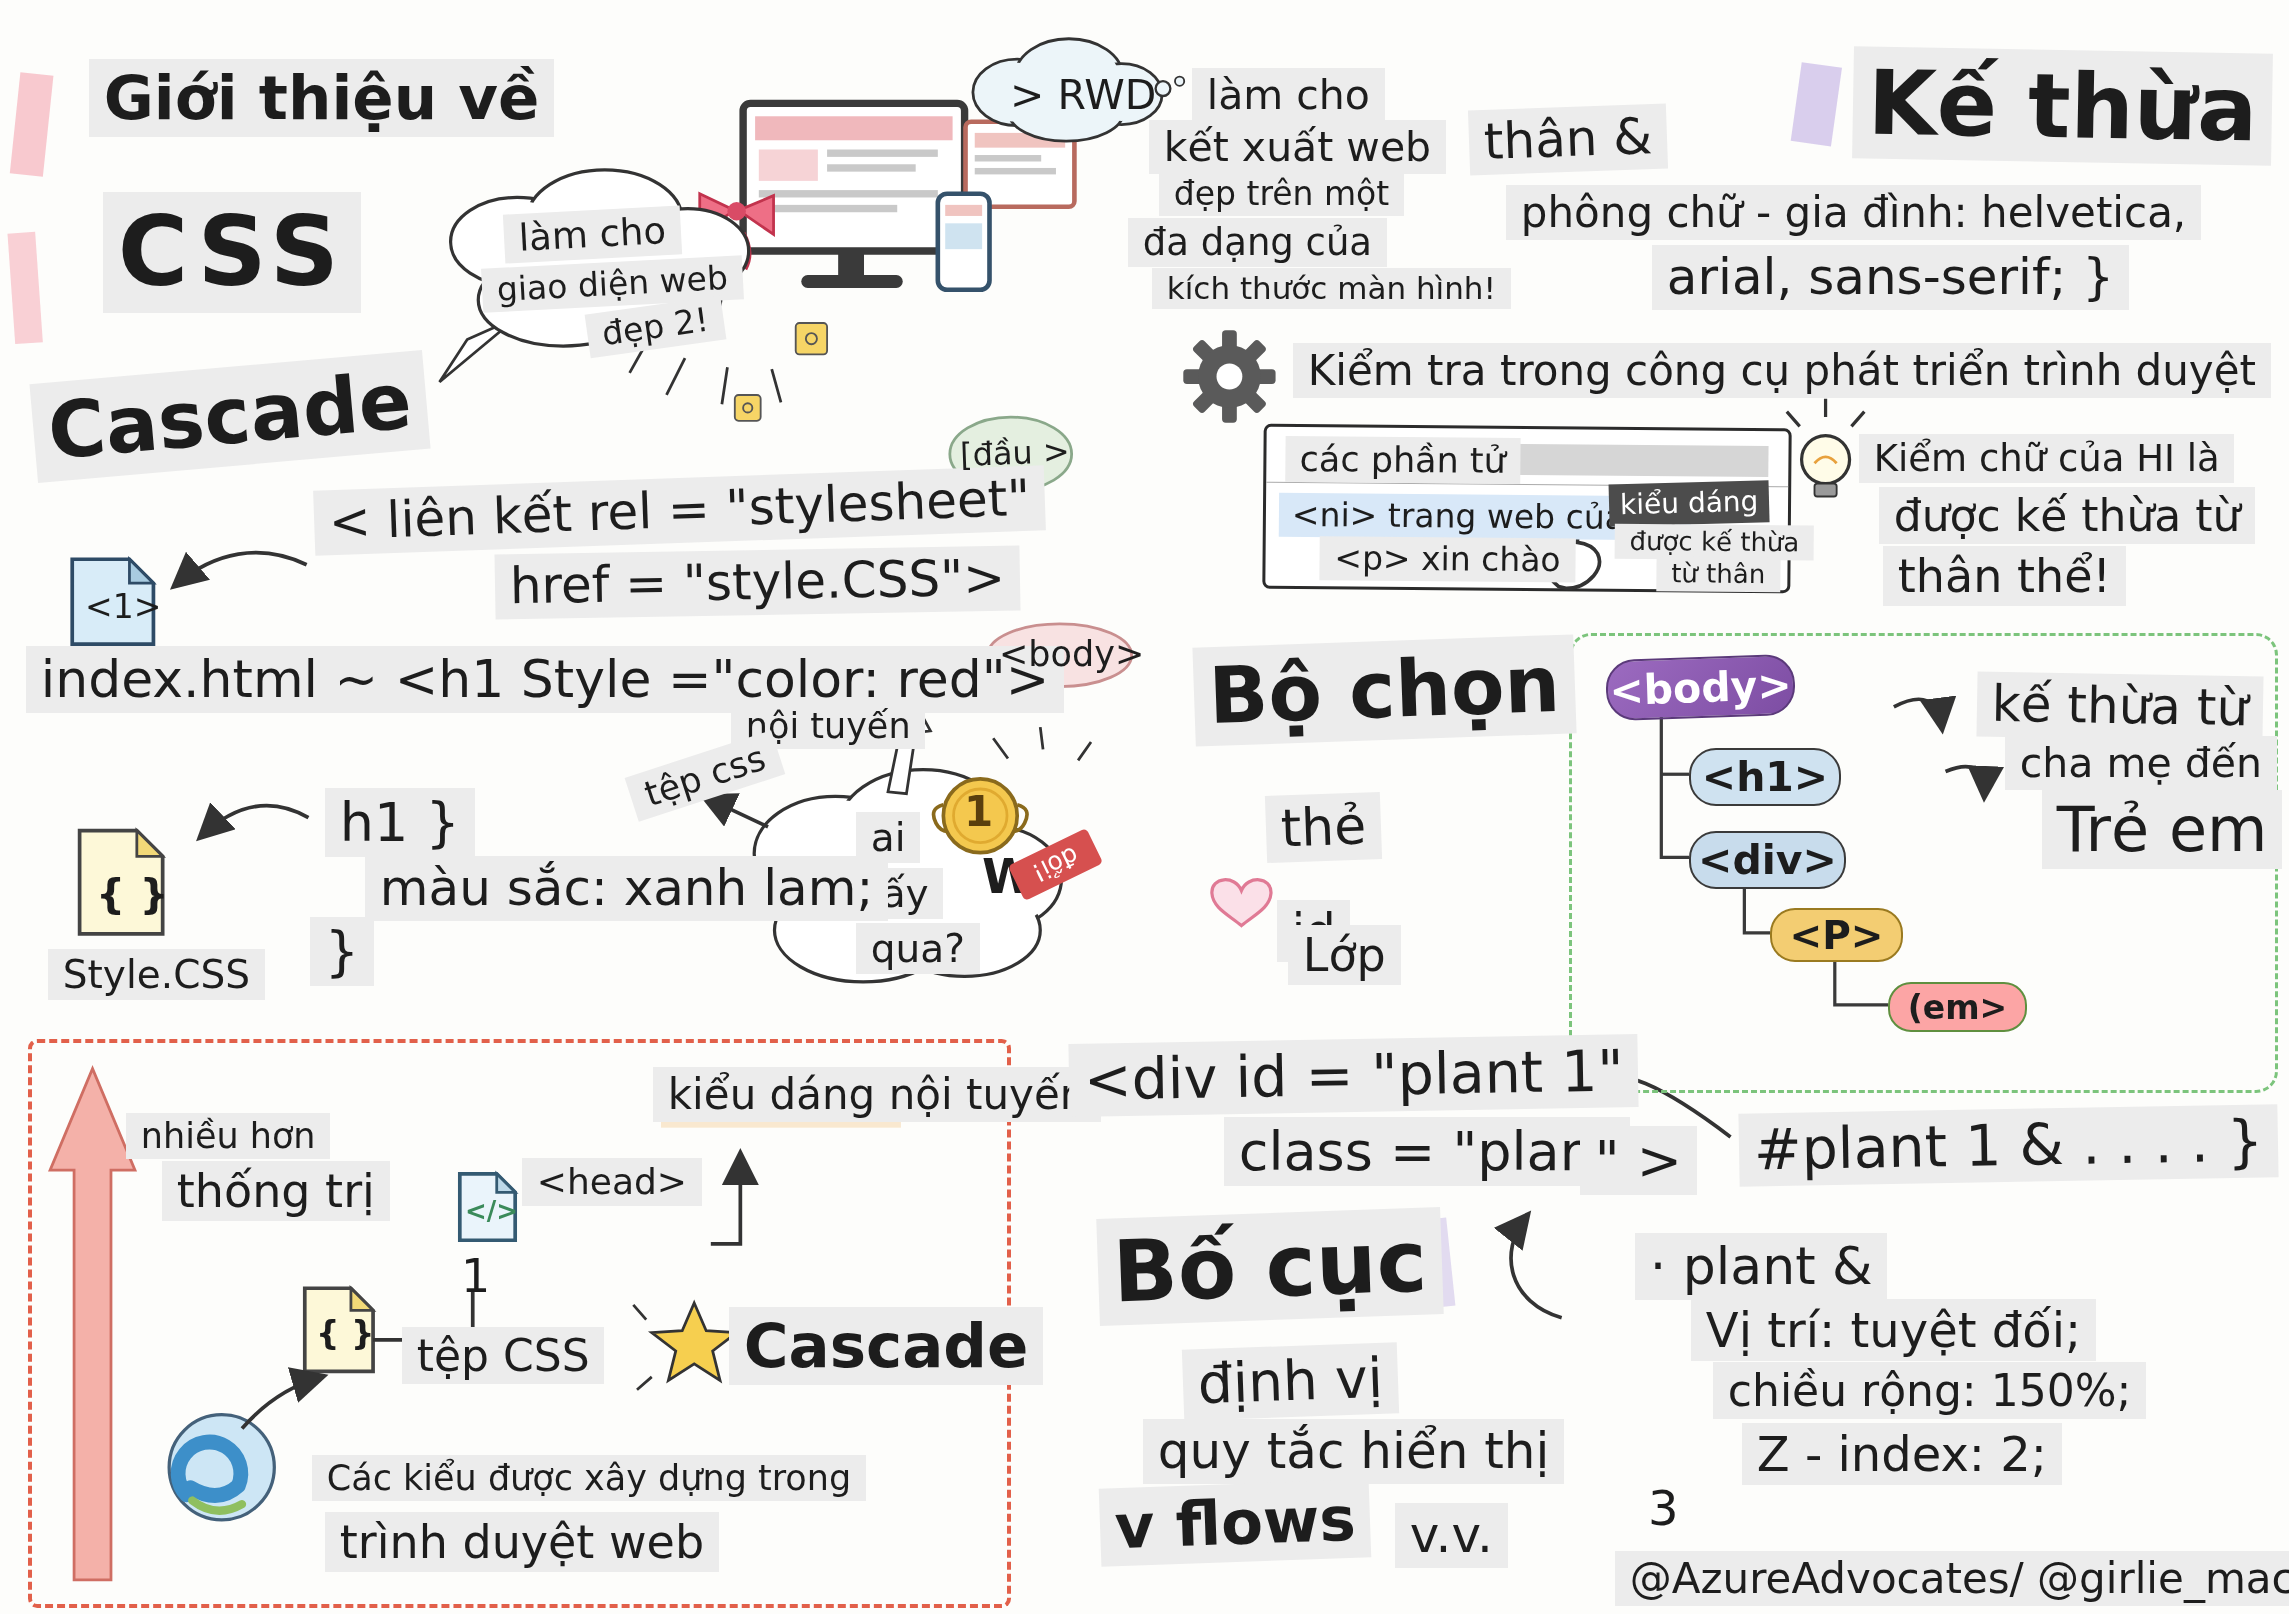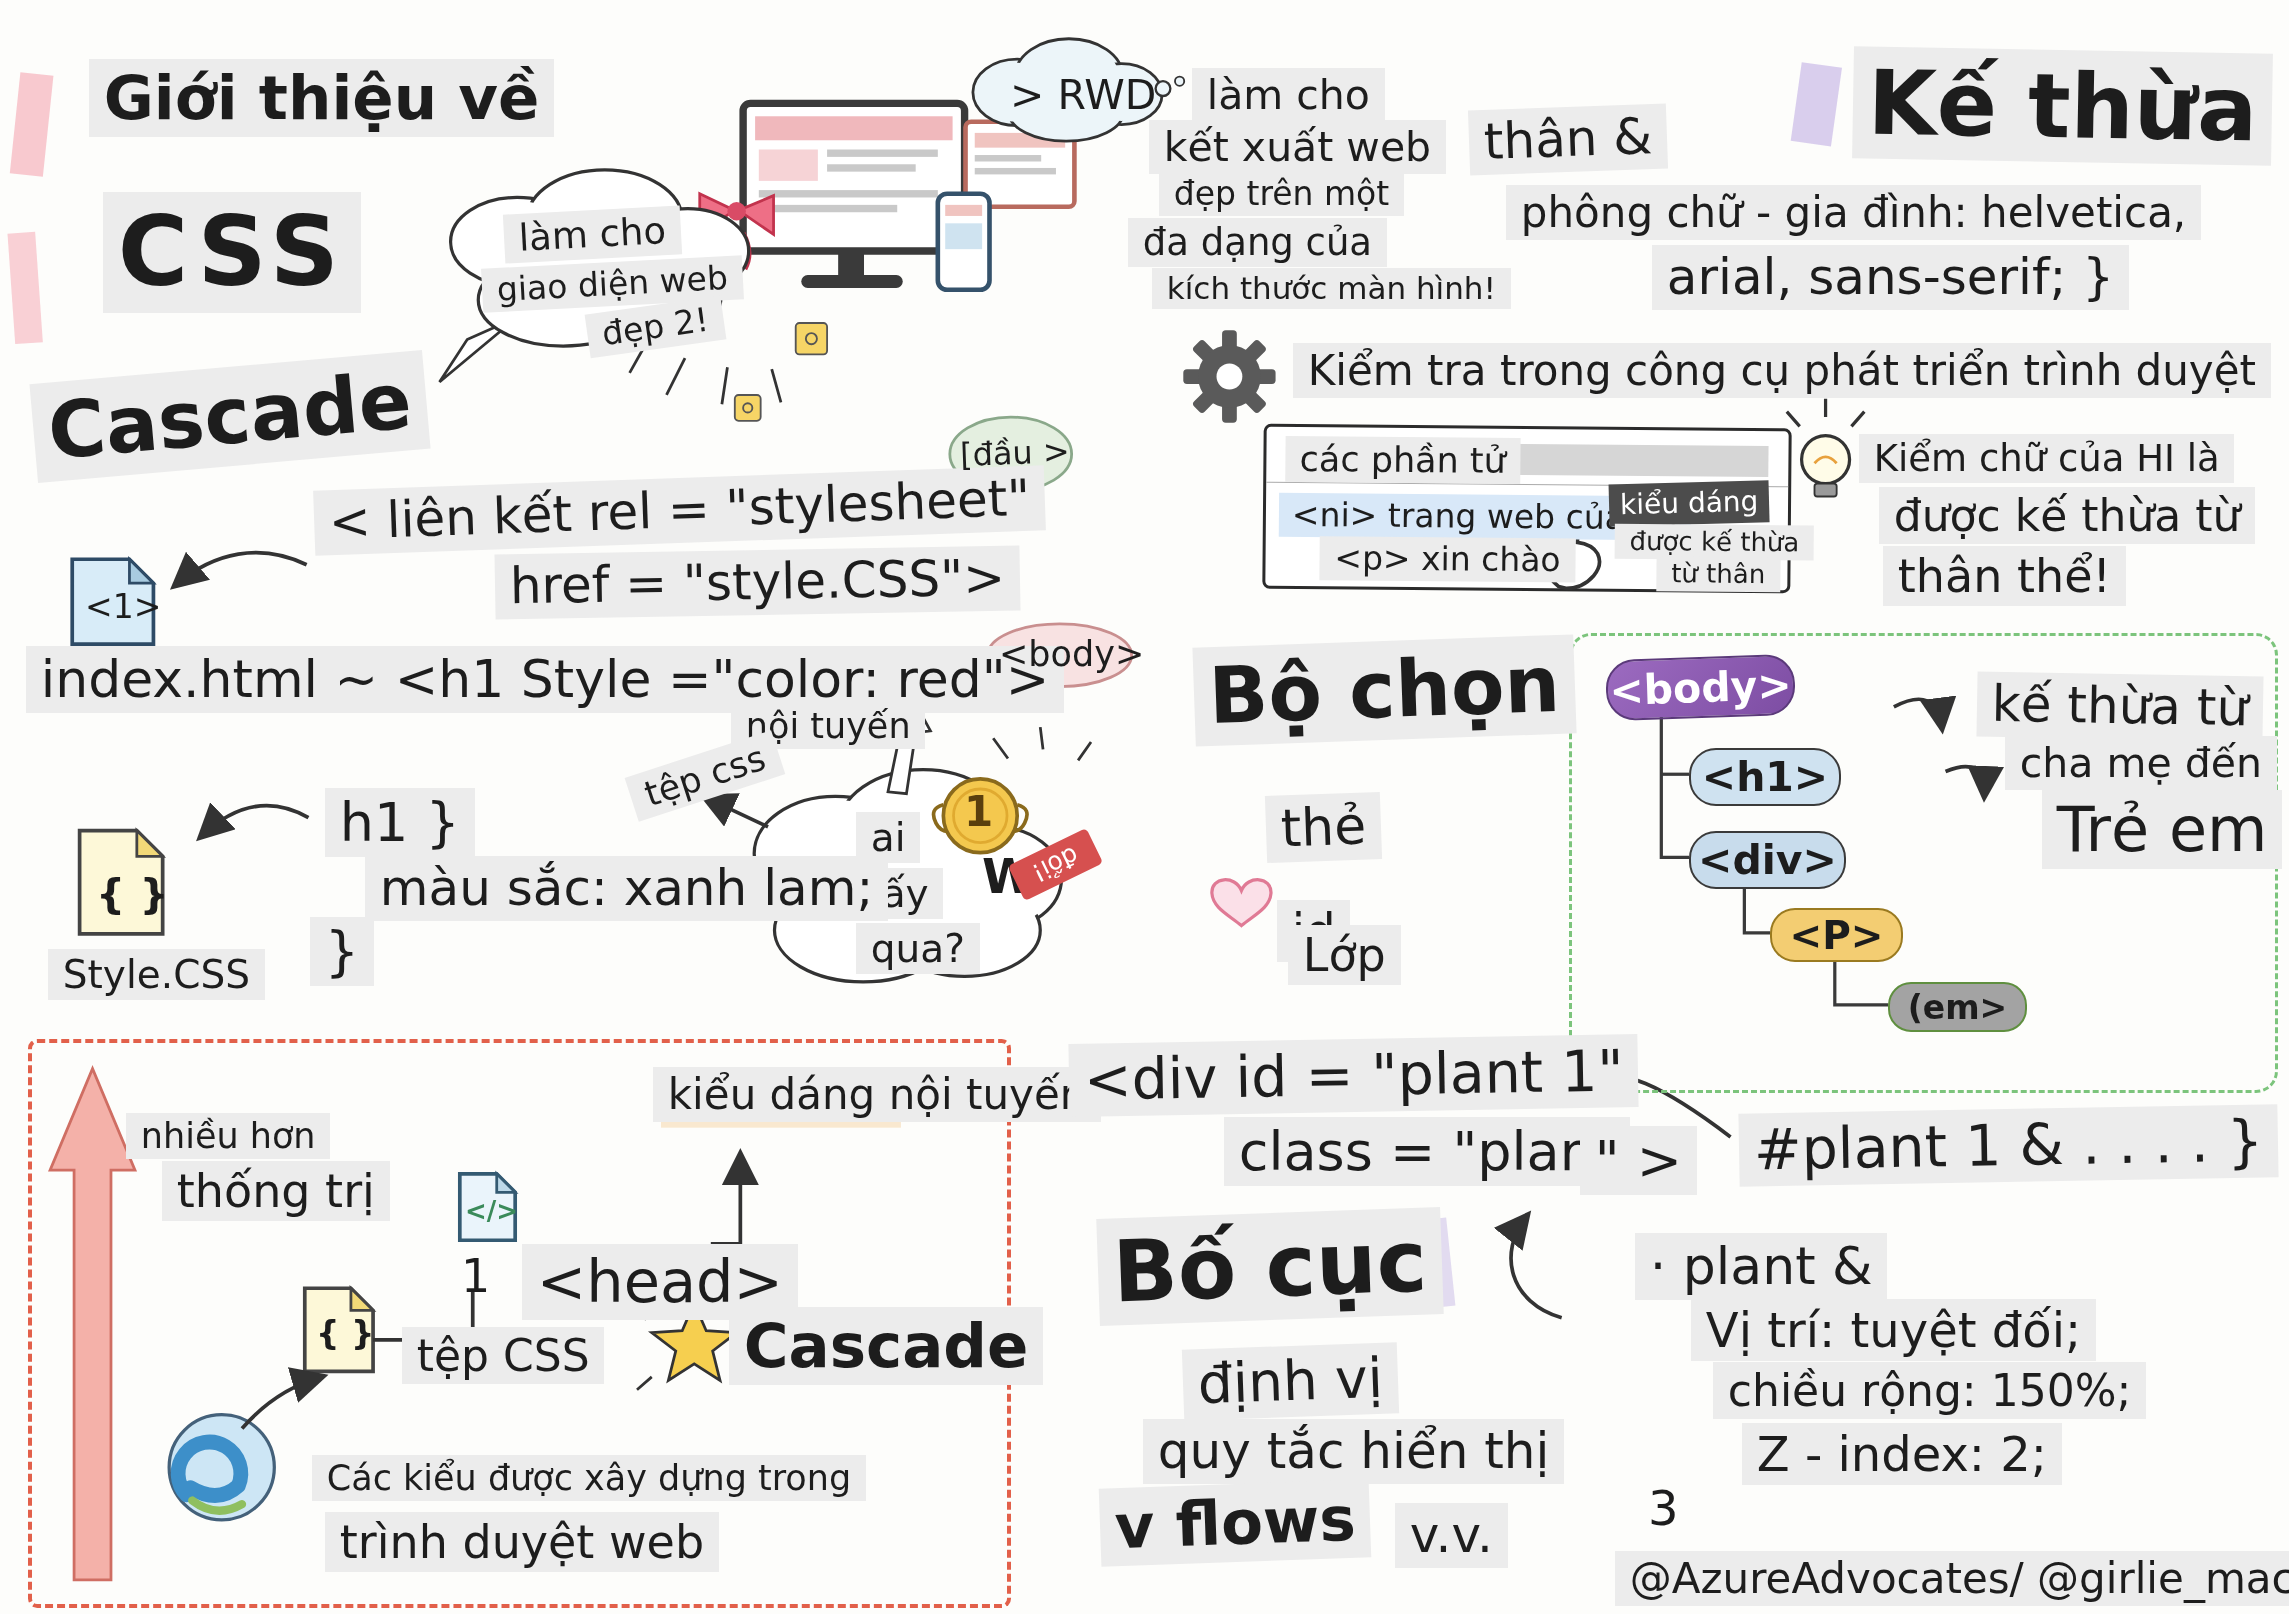--- a/index.html
+++ b/index.html
@@ -298,31 +298,31 @@
     </div>
   <div class="pill" style="left:1689px;top:748px;width:148px;height:54px;border-radius:27px;font-size:41px;background:#cfe2f0;">
       <span>&lt;h1&gt;</span>
     </div>
   <div class="pill" style="left:1689px;top:831px;width:153px;height:54px;border-radius:27px;font-size:41px;background:#c8dcec;">
       <span>&lt;div&gt;</span>
     </div>
   <div class="pill" style="left:1770px;top:908px;width:129px;height:50px;border-radius:25px;font-size:39px;background:#f3cd72;border-color:#9a7a20;">
       <span>&lt;P&gt;</span>
     </div>
-  <div class="pill" style="left:1888px;top:982px;width:135px;height:46px;border-radius:23px;font-size:33px;background:#a3a3a3;border-color:#5f8f3f;">
+  <div class="pill" style="left:1888px;top:982px;width:135px;height:46px;border-radius:23px;font-size:33px;background:#fca5a5;border-color:#5f8f3f;">
       <span>(em&gt;</span>
     </div>
   <div class="t" style="left:1977px;top:674px;font-size:50px;transform:rotate(1deg);"><span class="hl">kế thừa từ</span></div>
   <div class="t" style="left:2005px;top:736px;font-size:41px;"><span class="hl">cha mẹ đến</span></div>
   <div class="t" style="left:2042px;top:790px;font-size:62px;"><span class="hl">Trẻ em</span></div>
 
   <div class="t" style="left:126px;top:1113px;font-size:35px;"><span class="hl">nhiều hơn</span></div>
   <div class="t" style="left:162px;top:1161px;font-size:46px;"><span class="hl">thống trị</span></div>
   <div class="t" style="left:653px;top:1067px;font-size:42px;"><span class="hl">kiểu dáng nội tuyến</span></div>
-  <div class="t" style="left:522px;top:1244px;font-size:59px;"><span class="hl">&lt;head&gt;</span></div>
+  <div class="t" style="left:522px;top:1158px;font-size:36px;"><span class="hl">&lt;head&gt;</span></div>
   <div class="t" style="left:465px;top:1196px;font-size:26px;color:#3a8a5a;"><span class="b">&lt;/&gt;</span></div>
   <div class="t" style="left:461px;top:1248px;font-size:46px;"><span>1</span></div>
   <div class="t" style="left:316px;top:1314px;font-size:33px;"><span class="b">{ }</span></div>
   <div class="t" style="left:402px;top:1327px;font-size:44px;"><span class="hl">tệp CSS</span></div>
   <div class="t" style="left:312px;top:1455px;font-size:35px;"><span class="hl">Các kiểu được xây dựng trong</span></div>
   <div class="t" style="left:325px;top:1512px;font-size:46px;"><span class="hl">trình duyệt web</span></div>
   <div class="t" style="left:729px;top:1307px;font-size:61px;"><span class="hl b">Cascade</span></div>
 
   <div class="t" style="left:1069px;top:1039px;font-size:57px;transform:rotate(-1deg);"><span class="hl">&lt;div id = "plant 1"</span></div>
   <div class="t" style="left:1224px;top:1117px;font-size:54px;"><span class="hl">class = "plant</span></div>

